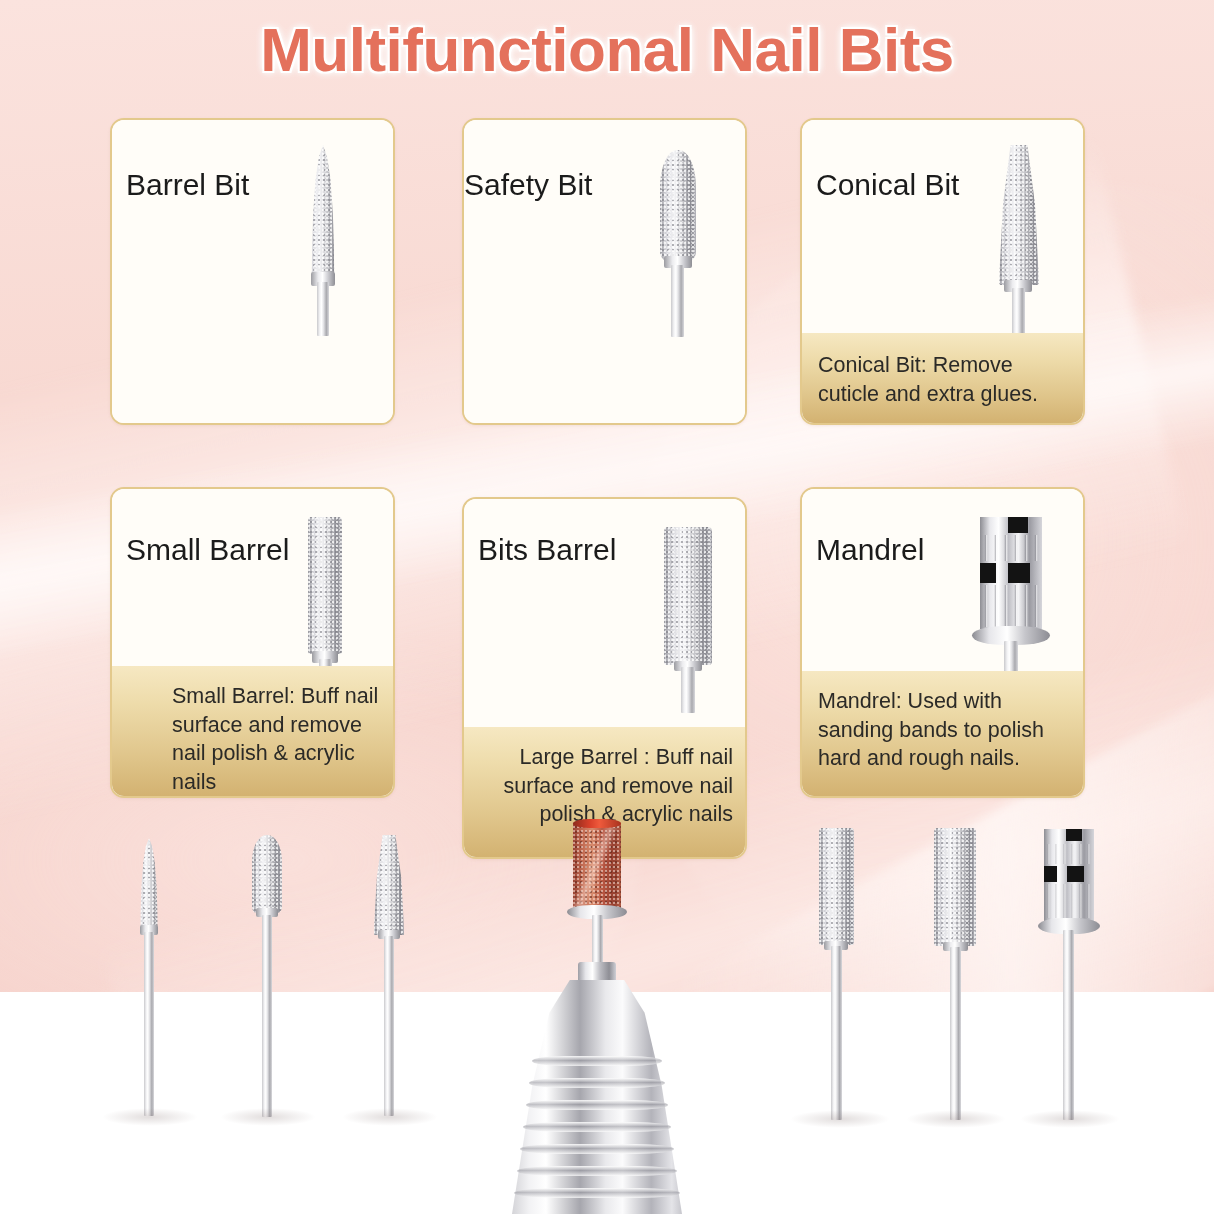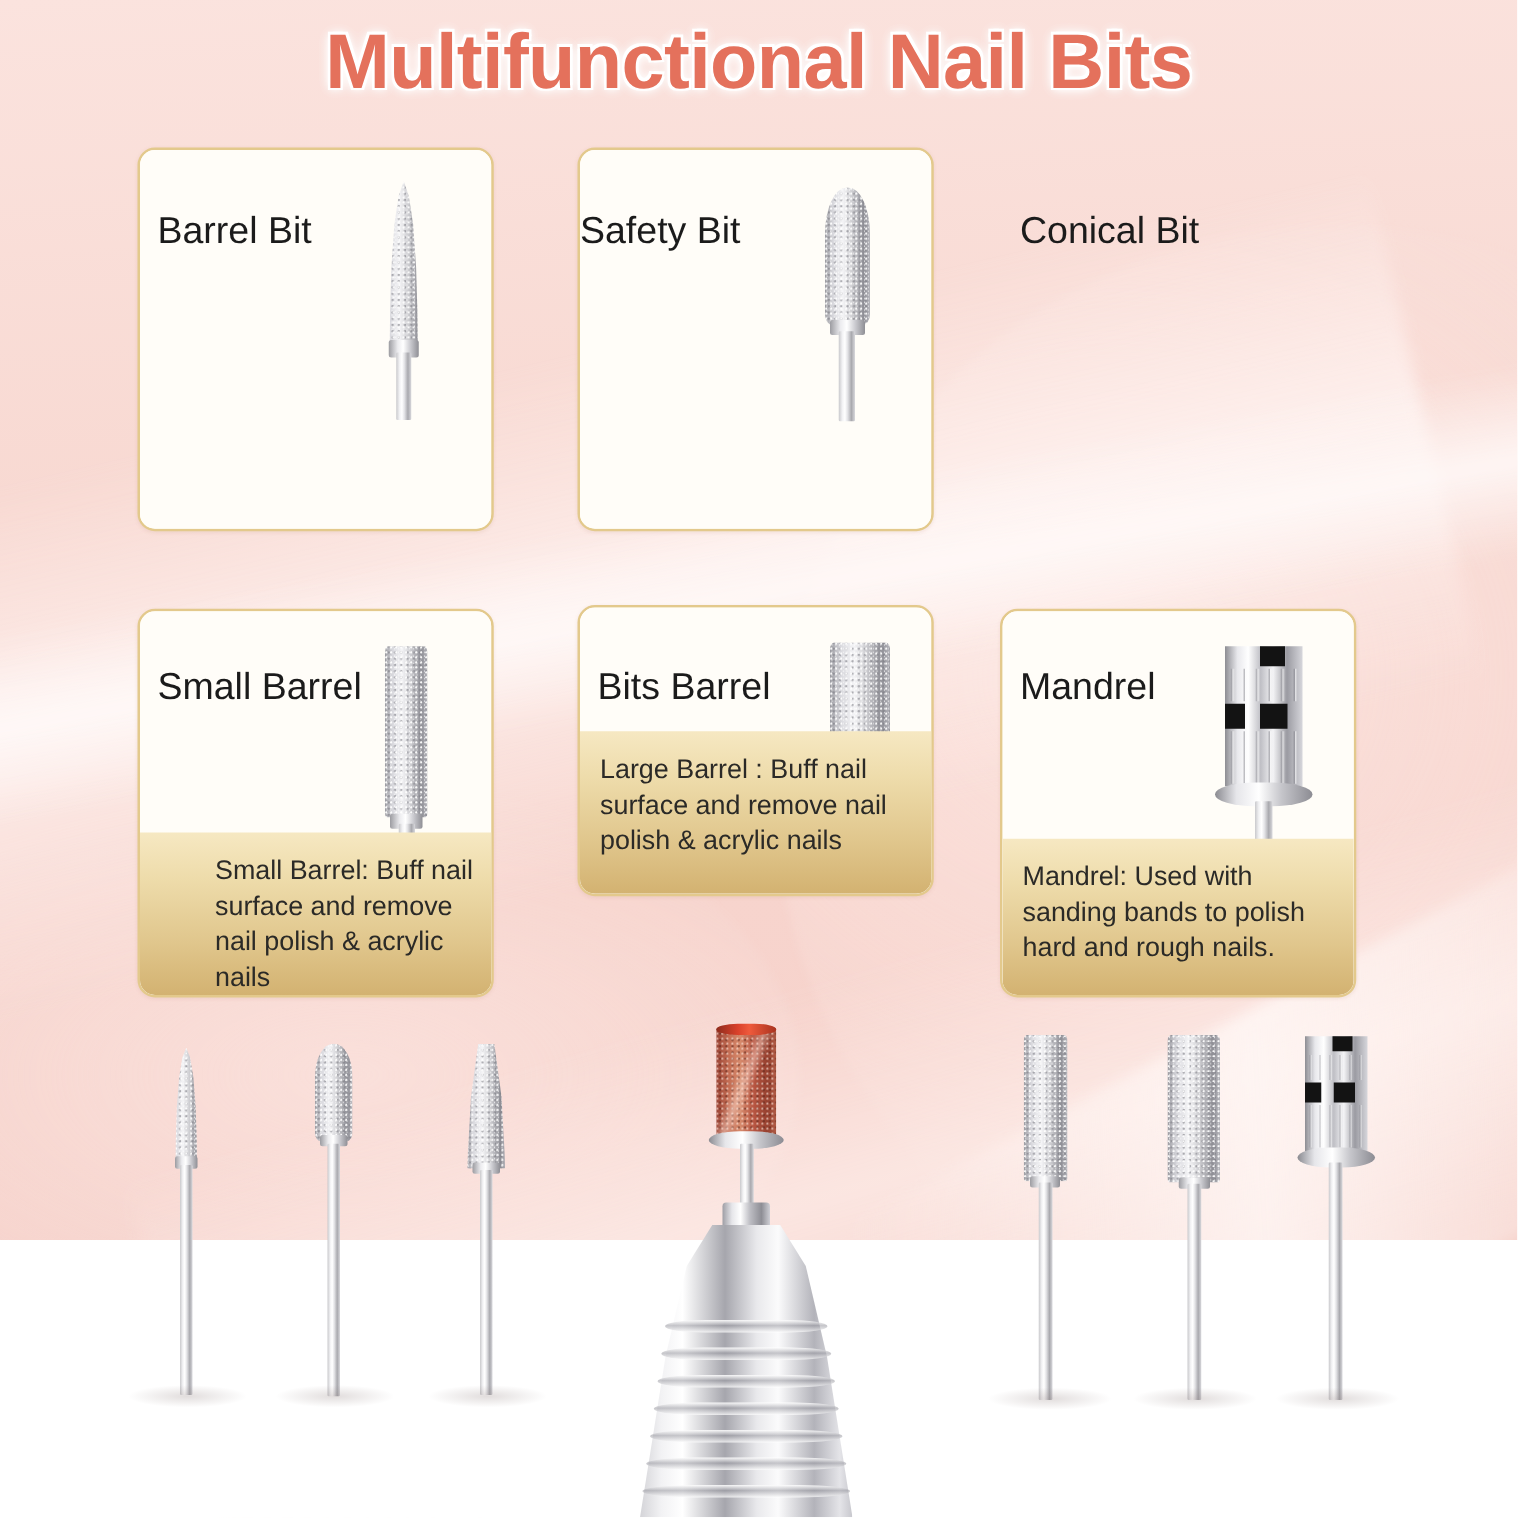--- a/index.html
+++ b/index.html
@@ -127,21 +127,21 @@
     color: #2b2a27;
   }
   .footer-text.centered { text-align: center; left: 10px; right: 10px; }
 
   
   #card-0 { left: 110px; top: 118px; width: 285px; height: 307px; }
   #card-1 { left: 462px; top: 118px; width: 285px; height: 307px; }
   #card-2 { left: 800px; top: 118px; width: 285px; height: 307px; }
   
   #card-3 { left: 110px; top: 487px; width: 285px; height: 311px; }
-  #card-4 { left: 462px; top: 484px; width: 285px; height: 233px; }
+  #card-4 { left: 462px; top: 497px; width: 285px; height: 362px; text-align: right; }
   #card-5 { left: 800px; top: 487px; width: 285px; height: 311px; }
 
   
   .bit { position: absolute; }
   .shank {
     position: absolute;
     background: linear-gradient(90deg, #c9c9cc 0%, #f2f2f4 22%, #ffffff 38%, #e2e2e5 55%, #a9a9ae 78%, #d8d8dc 100%);
     border-radius: 1px;
   }
   .collar {
@@ -261,20 +261,31 @@
   <div class="card" id="card-1">
     <div class="body"></div>
     <div class="bit">
       <div class="head safety" style="left:196px; top:30px; width:36px; height:110px;"></div>
       <div class="collar" style="left:200px; top:136px; width:28px; height:12px;"></div>
       <div class="shank" style="left:207px; top:145px; width:13px; height:72px;"></div>
     </div>
   </div>
   <div class="card-title" style="position:absolute;left:464px;top:168px;font-size:30px;color:#1b1b1b;">Safety Bit</div>
 
+  <div class="card" id="card-2">
+    <div class="body"></div>
+    <div class="bit">
+      <div class="head conical" style="left:196px; top:25px; width:42px; height:140px;"></div>
+      <div class="collar" style="left:202px; top:160px; width:28px; height:12px;"></div>
+      <div class="shank" style="left:210px; top:168px; width:13px; height:50px;"></div>
+    </div>
+    <div class="footer" style="height:90px;">
+      <div class="footer-text" style="top:18px;">Conical Bit: Remove cuticle and extra glues.</div>
+    </div>
+  </div>
   <div class="card-title" style="position:absolute;left:816px;top:168px;font-size:30px;color:#1b1b1b;">Conical Bit</div>
 
   <div class="card" id="card-3">
     <div class="body"></div>
     <div class="bit">
       <div class="head barrel" style="left:196px; top:28px; width:34px; height:137px;"></div>
       <div class="collar" style="left:200px; top:162px; width:26px; height:12px;"></div>
       <div class="shank" style="left:207px; top:170px; width:13px; height:44px;"></div>
     </div>
     <div class="footer" style="height:130px;">

